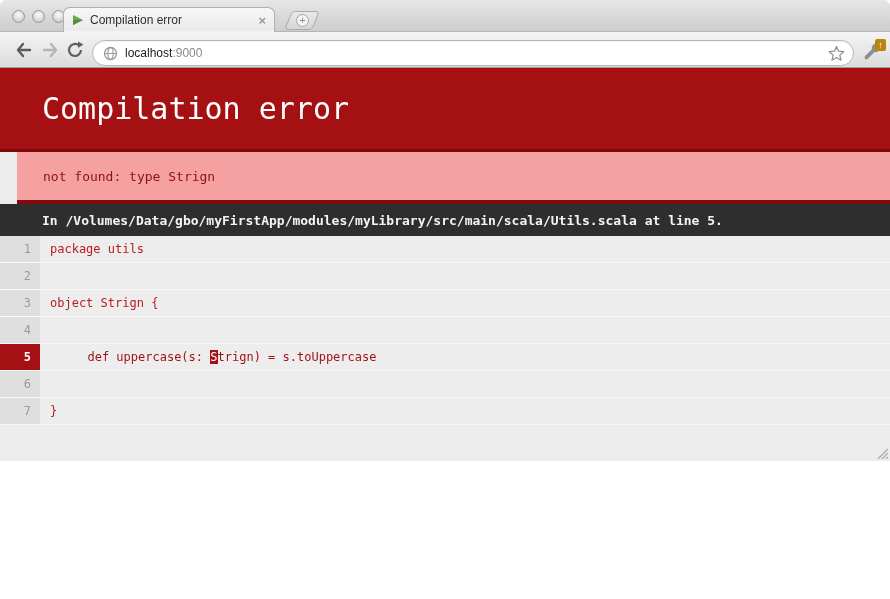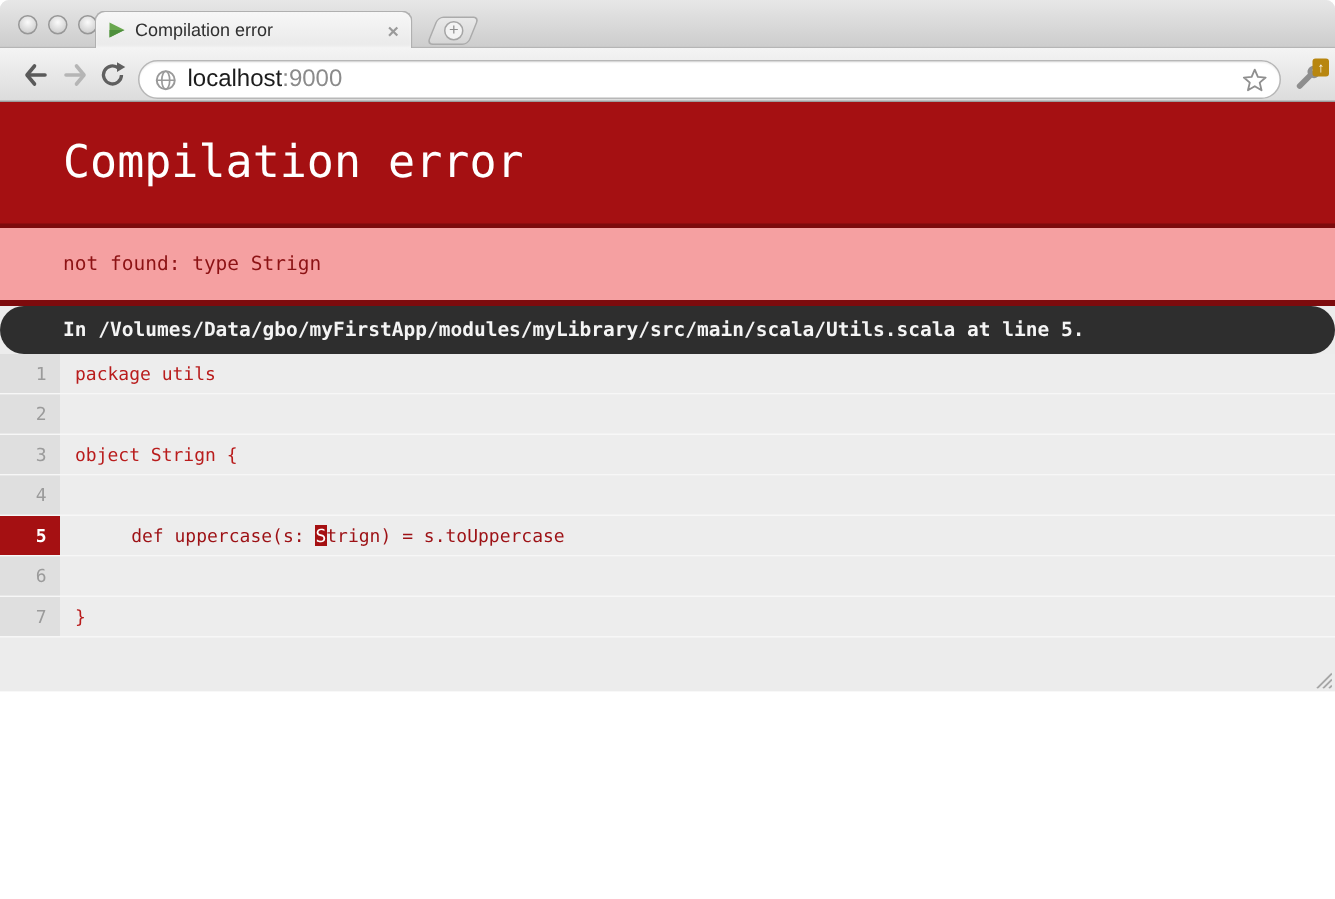--- a/index.html
+++ b/index.html
@@ -24,37 +24,37 @@
   .newtab-glyph{transform:skewX(22deg);font-size:11px;color:#8d8d8d;
     border:1px solid #a5a5a5;border-radius:50%;width:11px;height:11px;line-height:10px;text-align:center;background:#f3f3f3;}
 
   
   .toolbar{position:absolute;top:32px;left:0;width:890px;height:36px;
     background:linear-gradient(#f4f4f4,#dcdcdc);border-bottom:1px solid #9c9c9c;box-sizing:border-box;}
   .navbtn{position:absolute;top:9px;width:20px;height:18px;}
   .addressbar{position:absolute;left:92px;right:36px;top:8px;height:24px;background:#fff;
     border:1px solid #b7b7b7;border-radius:13px;display:flex;align-items:center;padding:0 8px;box-shadow:0 1px 1px rgba(0,0,0,.06) inset;}
   .addr-globe{width:15px;height:15px;margin:0 7px 0 2px;flex:0 0 auto;}
-  .addr-text{font-size:16px;color:#1c1c1c;flex:1;white-space:nowrap;}
+  .addr-text{font-size:12px;color:#1c1c1c;flex:1;white-space:nowrap;}
   .addr-port{color:#8b8b8b;}
   .star{width:17px;height:17px;flex:0 0 auto;}
   .wrench{position:absolute;right:5px;top:9px;width:24px;height:20px;}
   .badge{position:absolute;right:-1px;top:-2px;width:11px;height:12px;background:#b8860f;border-radius:2px;
     color:#fff;font-size:9px;line-height:12px;text-align:center;font-weight:bold;}
 
   
   .page{position:absolute;top:68px;left:0;width:890px;bottom:0;background:#ececec;}
   .err-header{height:84px;background:#a51012;border-bottom:3px solid #7d0b0d;box-sizing:border-box;
     display:flex;align-items:center;}
   .err-header h1{margin:0 0 0 42px;font-family:"DejaVu Sans Mono",monospace;font-weight:normal;
     font-size:30px;color:#fff;letter-spacing:0;}
   .err-banner{height:52px;background:#f5a0a1;border-bottom:4px solid #7d0b0d;box-sizing:border-box;
-    display:flex;align-items:center;font-family:"DejaVu Sans Mono",monospace;font-size:13px;color:#8c1214;padding-left:42px;}
+    display:flex;align-items:center;font-family:"DejaVu Sans Mono",monospace;font-size:13px;color:#8c1214;padding-left:26px;margin-left:17px;}
   .err-location{height:32px;background:#2e2e2e;display:flex;align-items:center;
-    font-family:"DejaVu Sans Mono",monospace;font-size:13px;font-weight:bold;color:#f4f4f4;padding-left:42px;border-radius:16px;}
+    font-family:"DejaVu Sans Mono",monospace;font-size:13px;font-weight:bold;color:#f4f4f4;padding-left:42px;}
 
   .code{font-family:"DejaVu Sans Mono",monospace;font-size:12px;}
   .row{display:flex;height:27px;box-sizing:border-box;border-bottom:1px solid #f7f7f7;background:#ededed;}
   .gutter{width:40px;flex:0 0 auto;background:#dfdfdf;color:#9b9b9b;text-align:right;
     padding-right:9px;line-height:26px;box-sizing:border-box;}
   .code-text{flex:1;color:#b91c1c;line-height:26px;padding-left:10px;white-space:pre;}
   .row.error .gutter{background:#a51012;color:#fff;font-weight:bold;}
   .row.error .code-text{color:#9d1115;padding-left:33px;}
   .marker{background:#a51012;color:#fff;}
 

